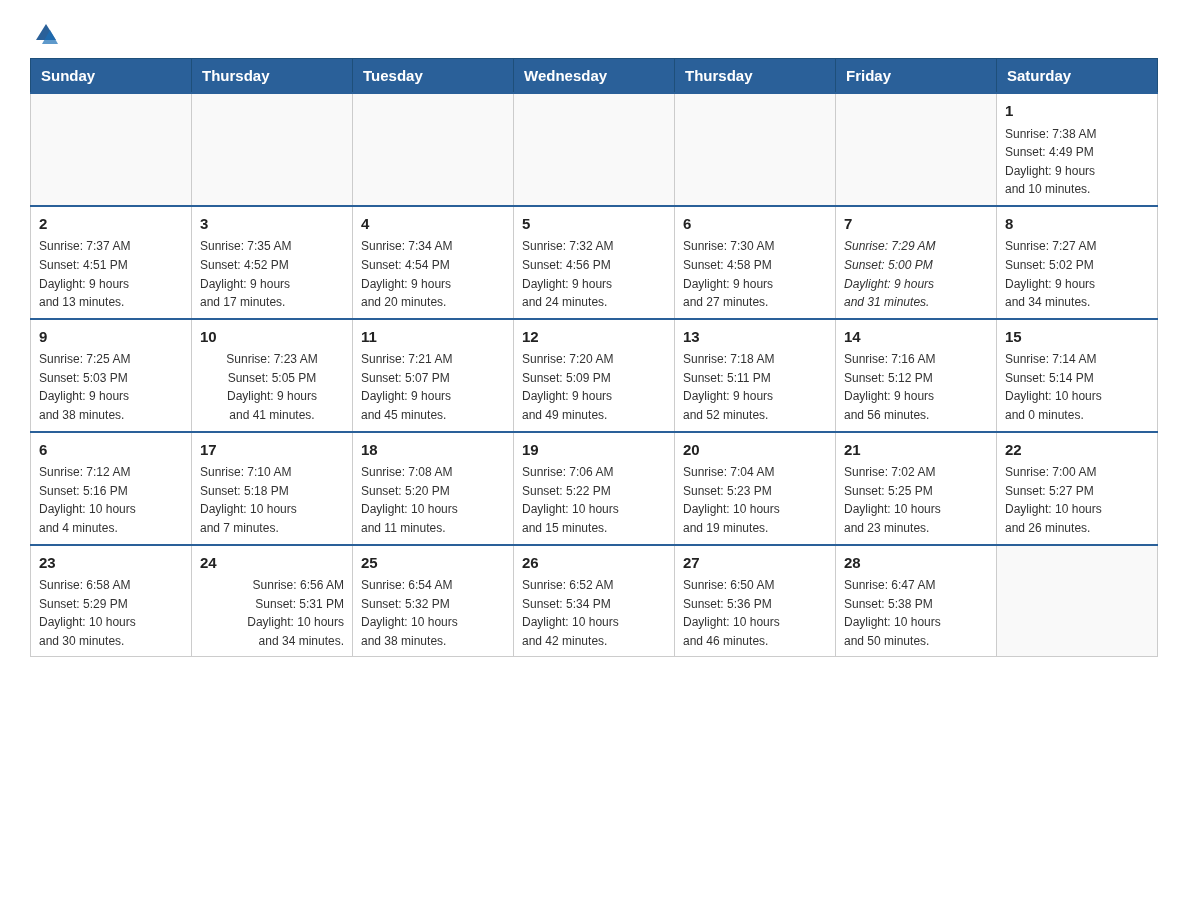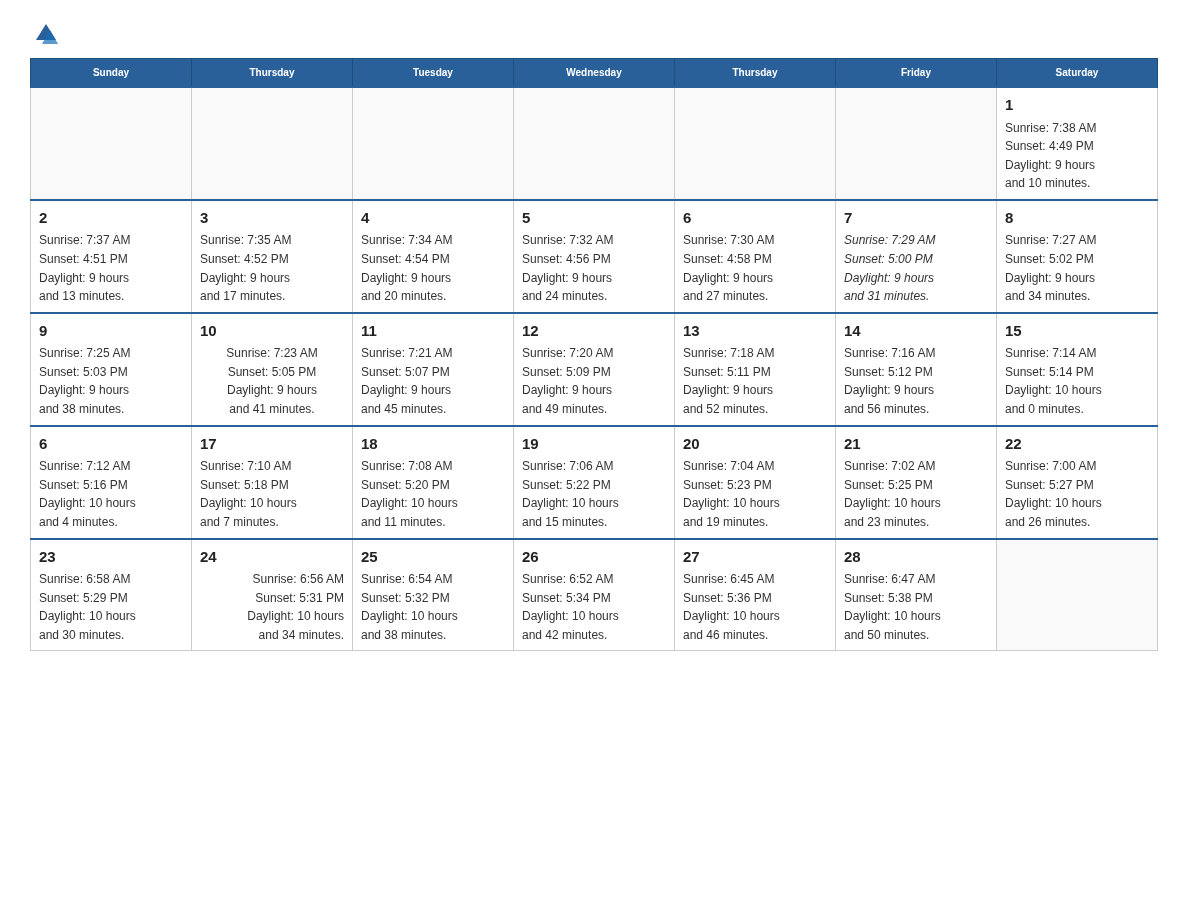--- a/index.html
+++ b/index.html
@@ -46,24 +46,24 @@
       margin-top: 4px;
     }
     table {
       width: 100%;
       border-collapse: collapse;
       margin-top: 10px;
     }
     thead th {
       background-color: #2a6099;
       color: #fff;
-      font-size: 10px;
+      font-size: 15px;
       font-weight: bold;
       padding: 8px 10px;
-      text-align: center;
+      text-align: left;
       border: 1px solid #1e4f7a;
     }
     tbody td {
       border: 1px solid #ccc;
       vertical-align: top;
       padding: 6px 8px;
       width: 14.28%;
       min-height: 90px;
       font-size: 12px;
       color: #333;
@@ -315,21 +315,21 @@
         </td>
         <td>
           <span class="day-number">26</span>
           <div class="day-info" style="white-space: pre-line;">Sunrise: 6:52 AM
 Sunset: 5:34 PM
 Daylight: 10 hours
 and 42 minutes.</div>
         </td>
         <td>
           <span class="day-number">27</span>
-          <div class="day-info" style="white-space: pre-line;">Sunrise: 6:45 AM
+          <div class="day-info" style="white-space: pre-line;">Sunrise: 6:50 AM
 Sunset: 5:36 PM
 Daylight: 10 hours
 and 46 minutes.</div>
         </td>
         <td>
           <span class="day-number">28</span>
           <div class="day-info" style="white-space: pre-line;">Sunrise: 6:47 AM
 Sunset: 5:38 PM
 Daylight: 10 hours
 and 50 minutes.</div>

